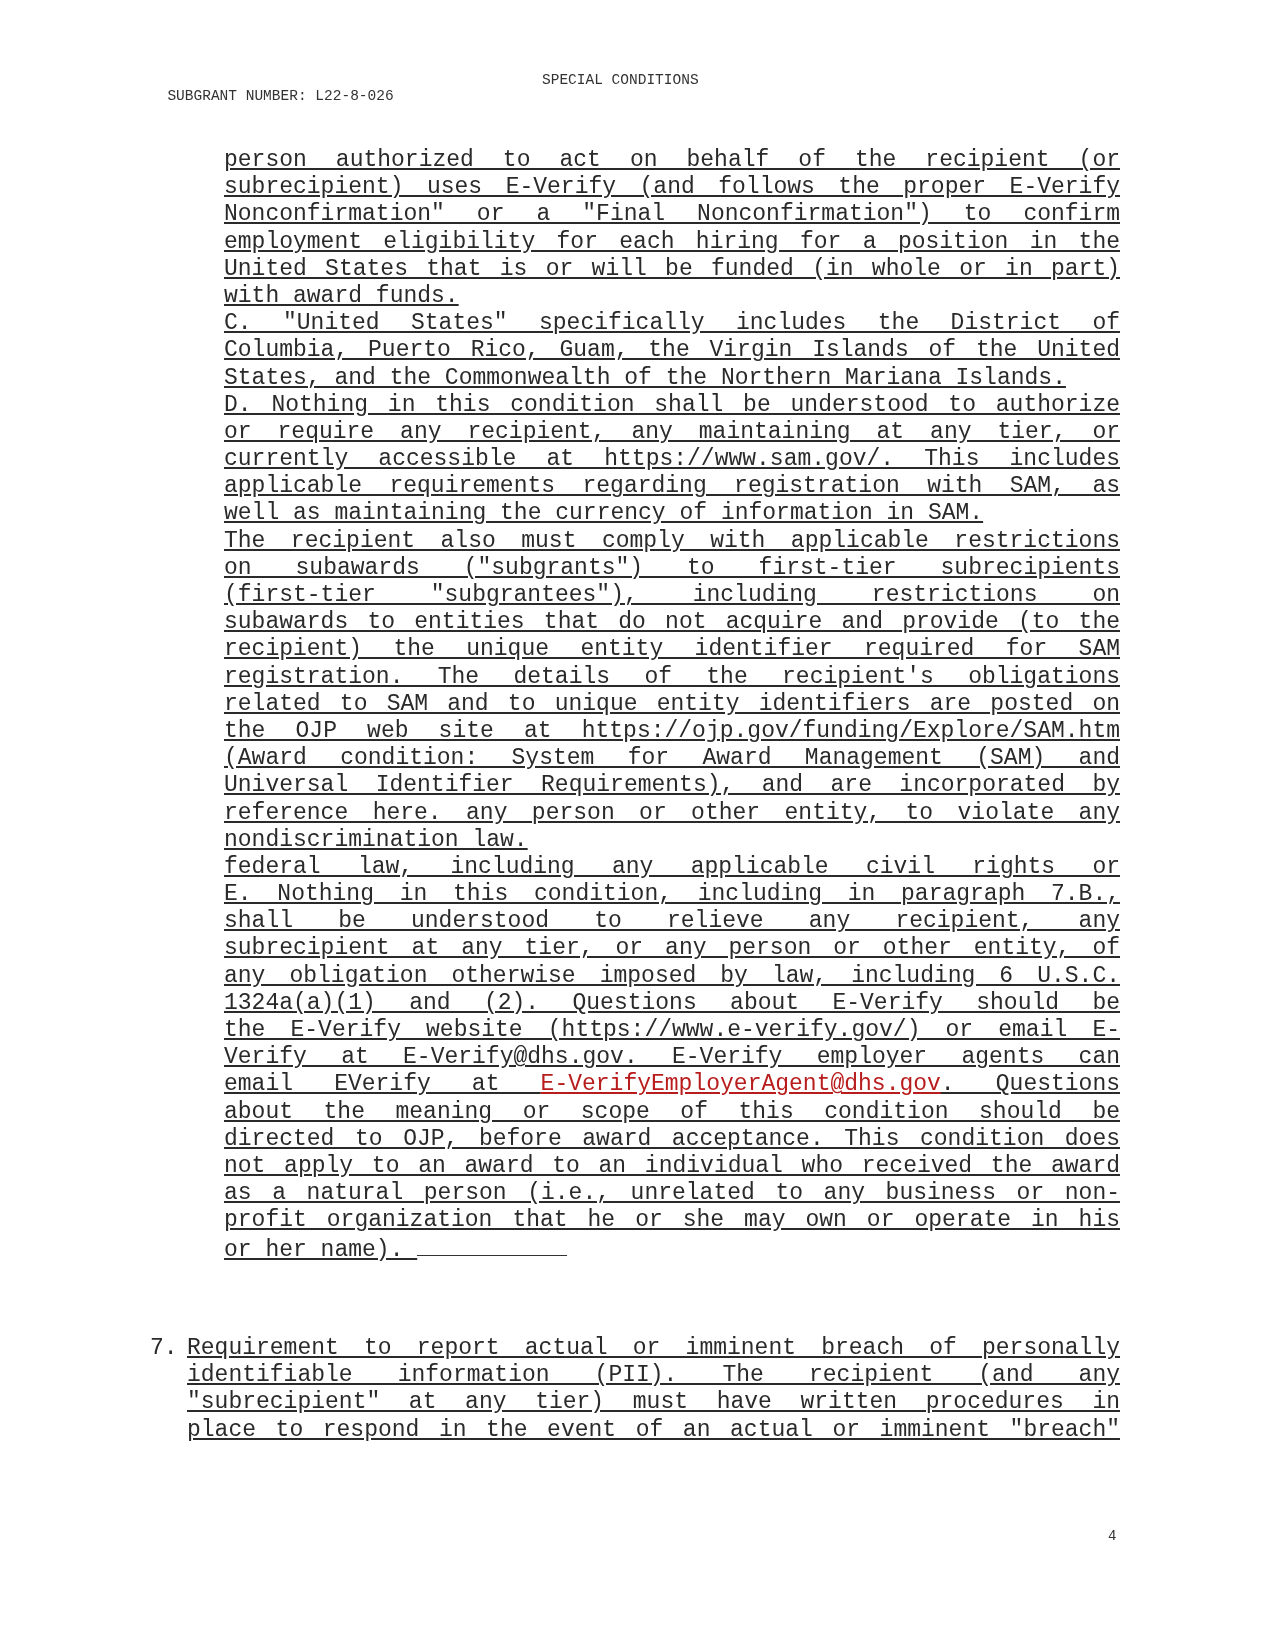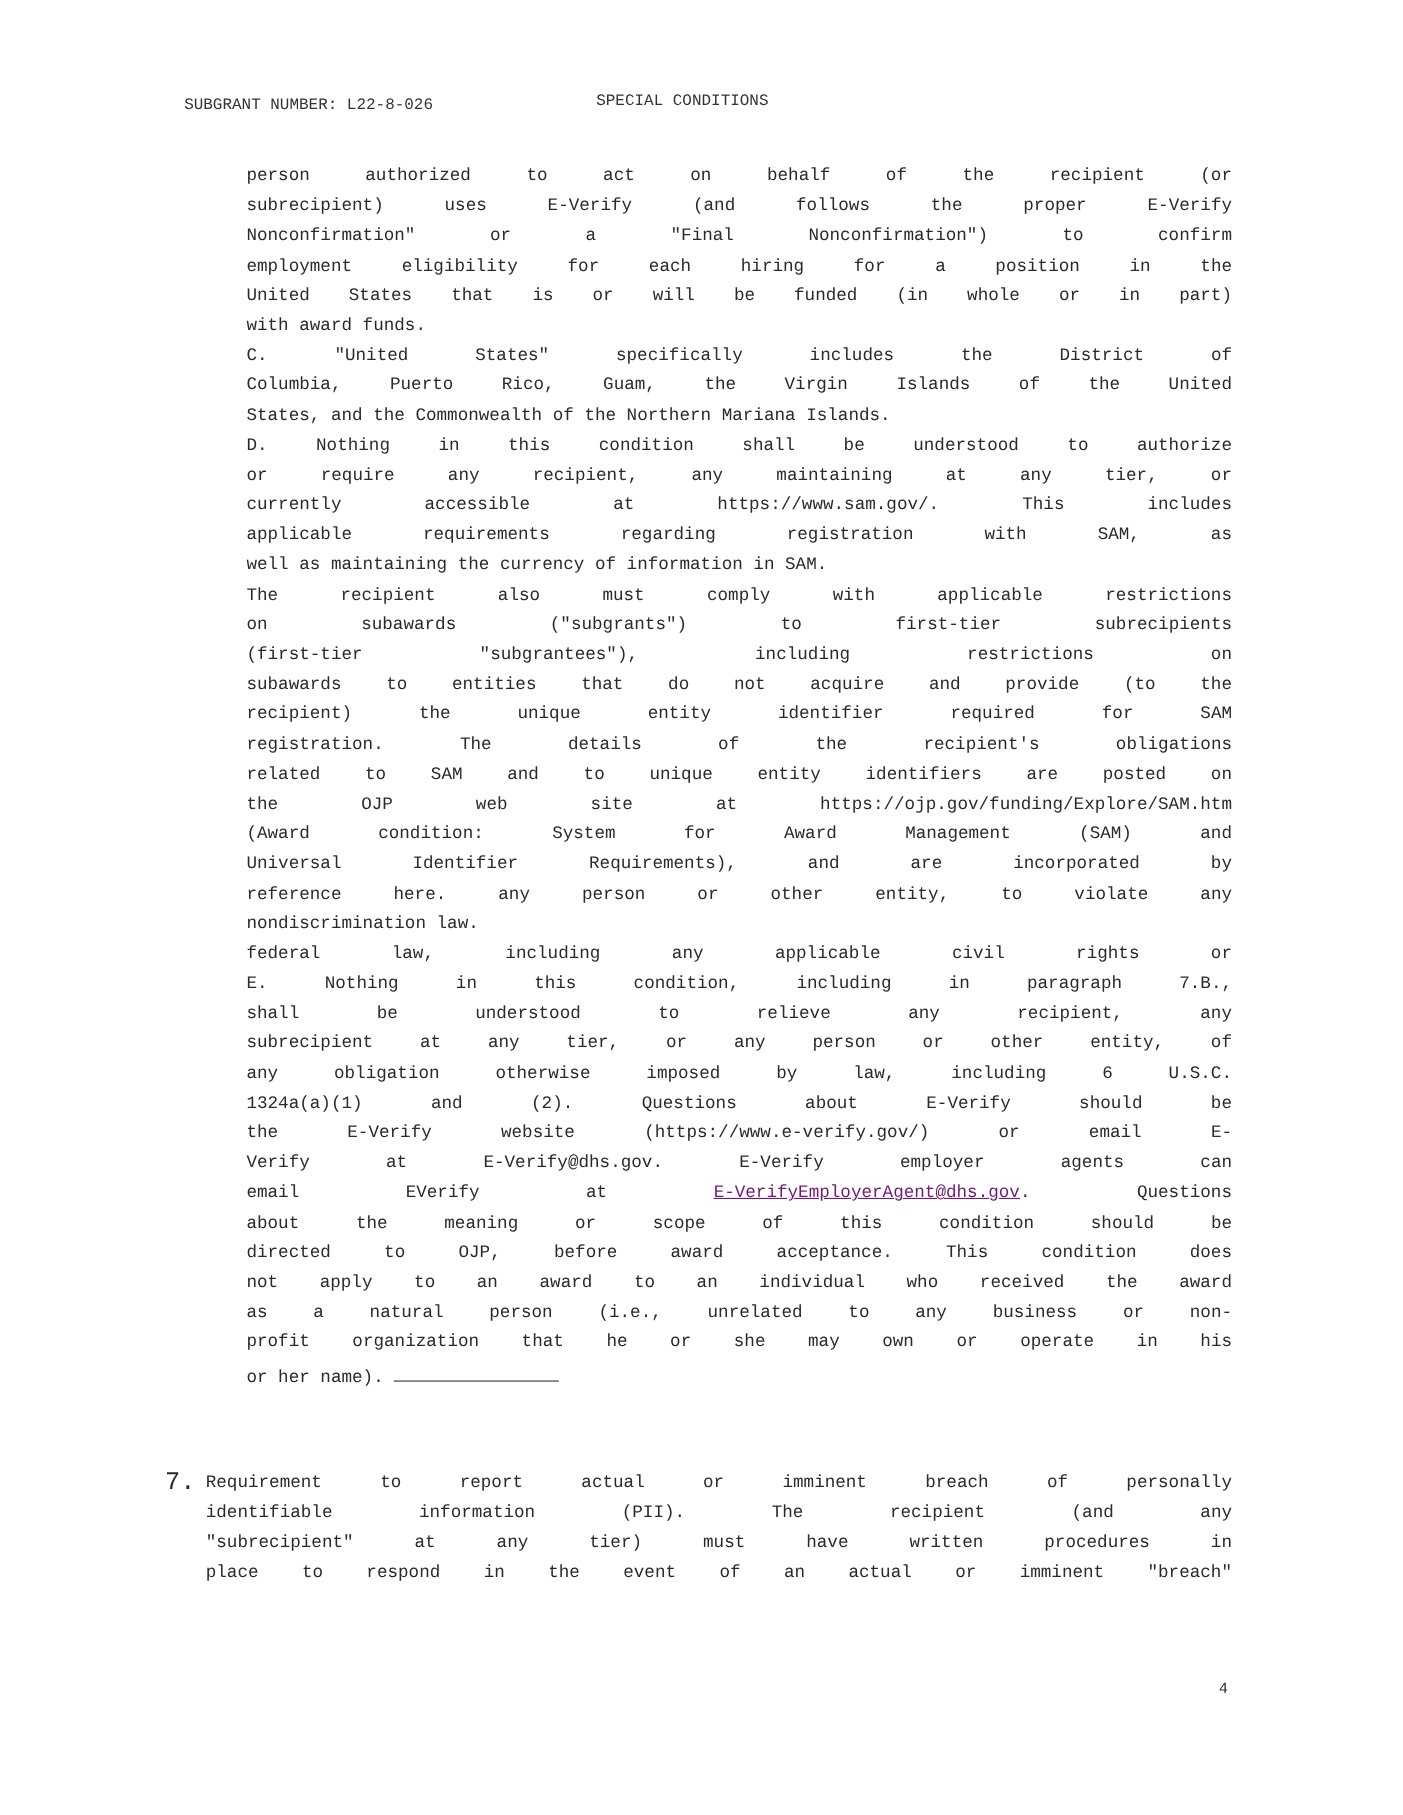--- a/index.html
+++ b/index.html
@@ -1,27 +1,27 @@
 <!DOCTYPE html>
 <html><head>
   <meta charset="utf-8">
   <style>
     html, body { margin: 0; padding: 0; background: #ffffff; }
     body { width: 1275px; height: 1650px; position: relative; overflow: hidden;
       font-family: "Liberation Mono", "DejaVu Sans Mono", monospace; color: #2a2a2a; }
     .header { position: absolute; top: 72px; left: 150px; font-size: 14.5px; color: #333; white-space: pre; }
-    .header .title { position: absolute; left: 392px; top: 12px; white-space: nowrap; text-align: center; }
+    .header .title { position: absolute; left: 392px; top: 0; white-space: nowrap; text-align: center; }
     .body-block { position: absolute; left: 224px; top: 147px; width: 896px; }
-    .line { font-size: 16px; line-height: 27.2px; height: 27.2px; white-space: nowrap;
-      text-align: justify; text-align-last: justify; }
+    .line { font-size: 23px; line-height: 27.2px; height: 27.2px; white-space: nowrap;
+      text-align: justify; text-align-last: justify; text-decoration: underline; }
     .line.last { text-align-last: left; }
     .item7 { position: absolute; left: 150px; top: 1335px; width: 970px; }
     .item7 .num { position: absolute; left: 0; top: 0; font-size: 23px; line-height: 27.2px; }
     .item7 .txt { margin-left: 37px; width: 933px; }
-    a.link { color: #701a75; text-decoration: underline; }
+    a.link { color: #b91c1c; text-decoration: underline; }
     .blank { display: inline-block; width: 150px; border-bottom: 1.5px solid #333; height: 20px; vertical-align: baseline; }
     .pagenum { position: absolute; left: 1108px; top: 1528px; font-size: 14px; color: #333; }
   </style>
 </head>
 <body>
 
 <div class="header">
   <span>SUBGRANT NUMBER: L22-8-026</span>
   <span class="title">SPECIAL CONDITIONS</span>
 </div>

